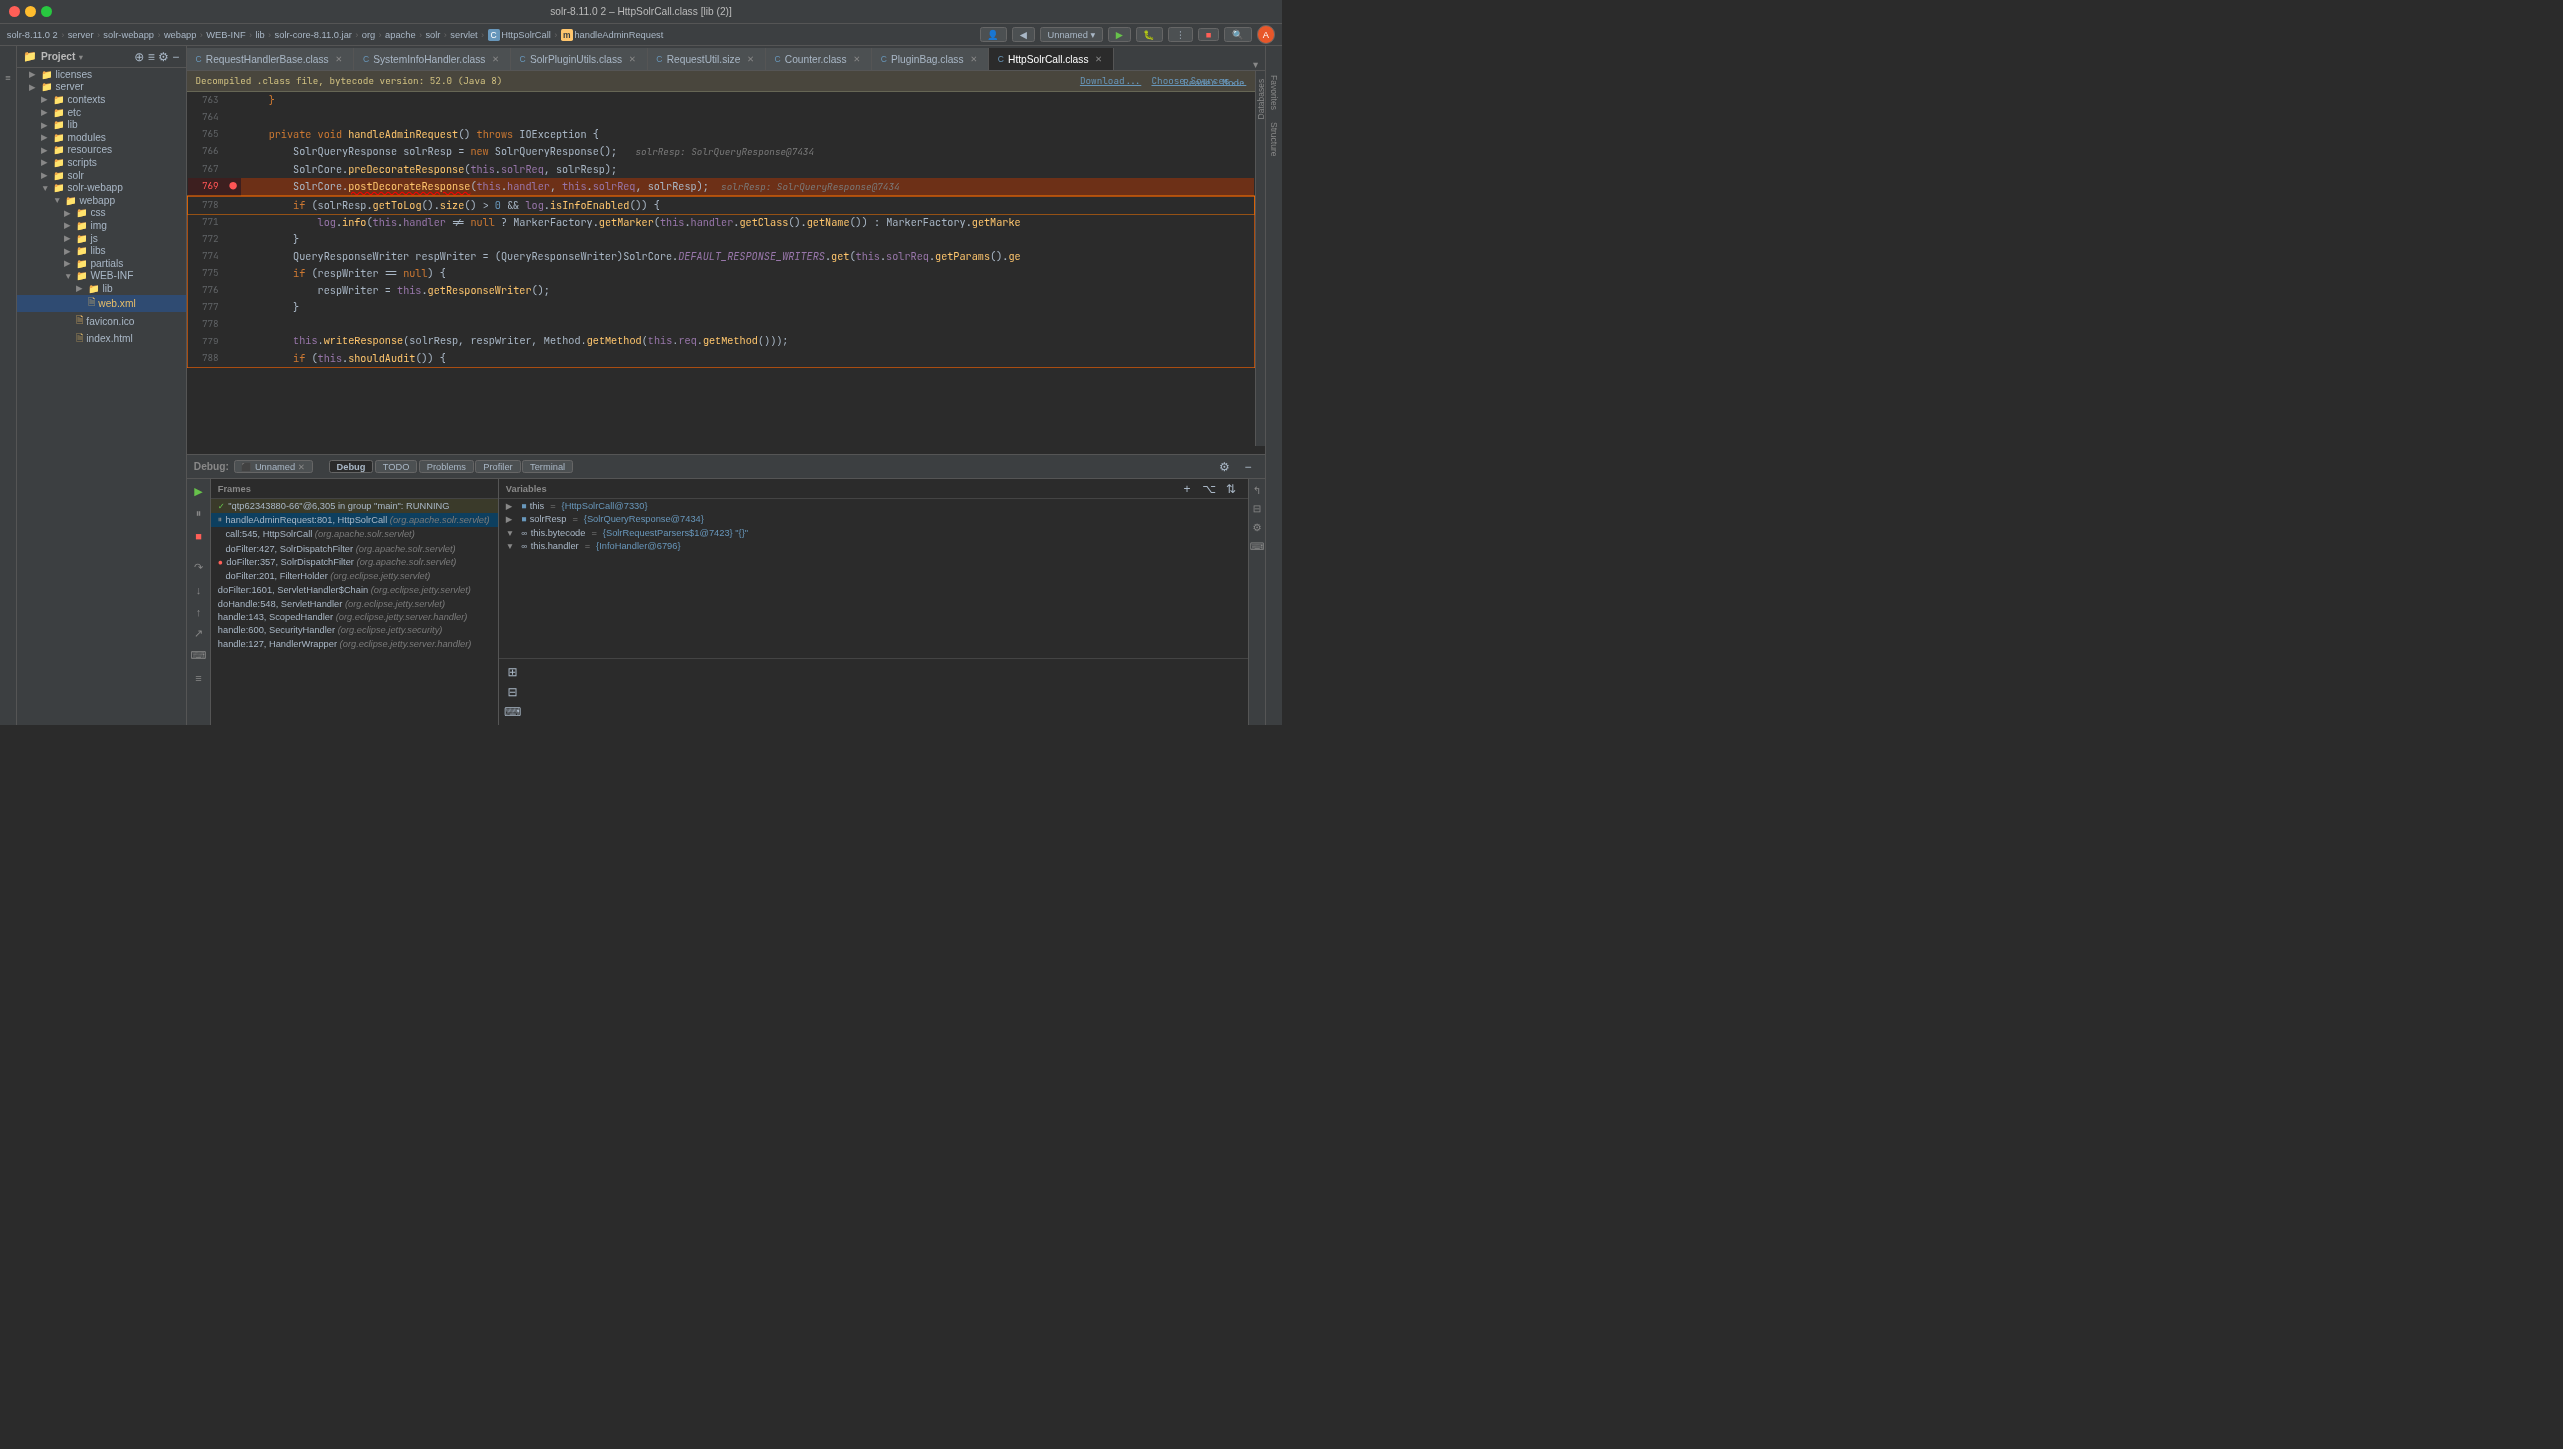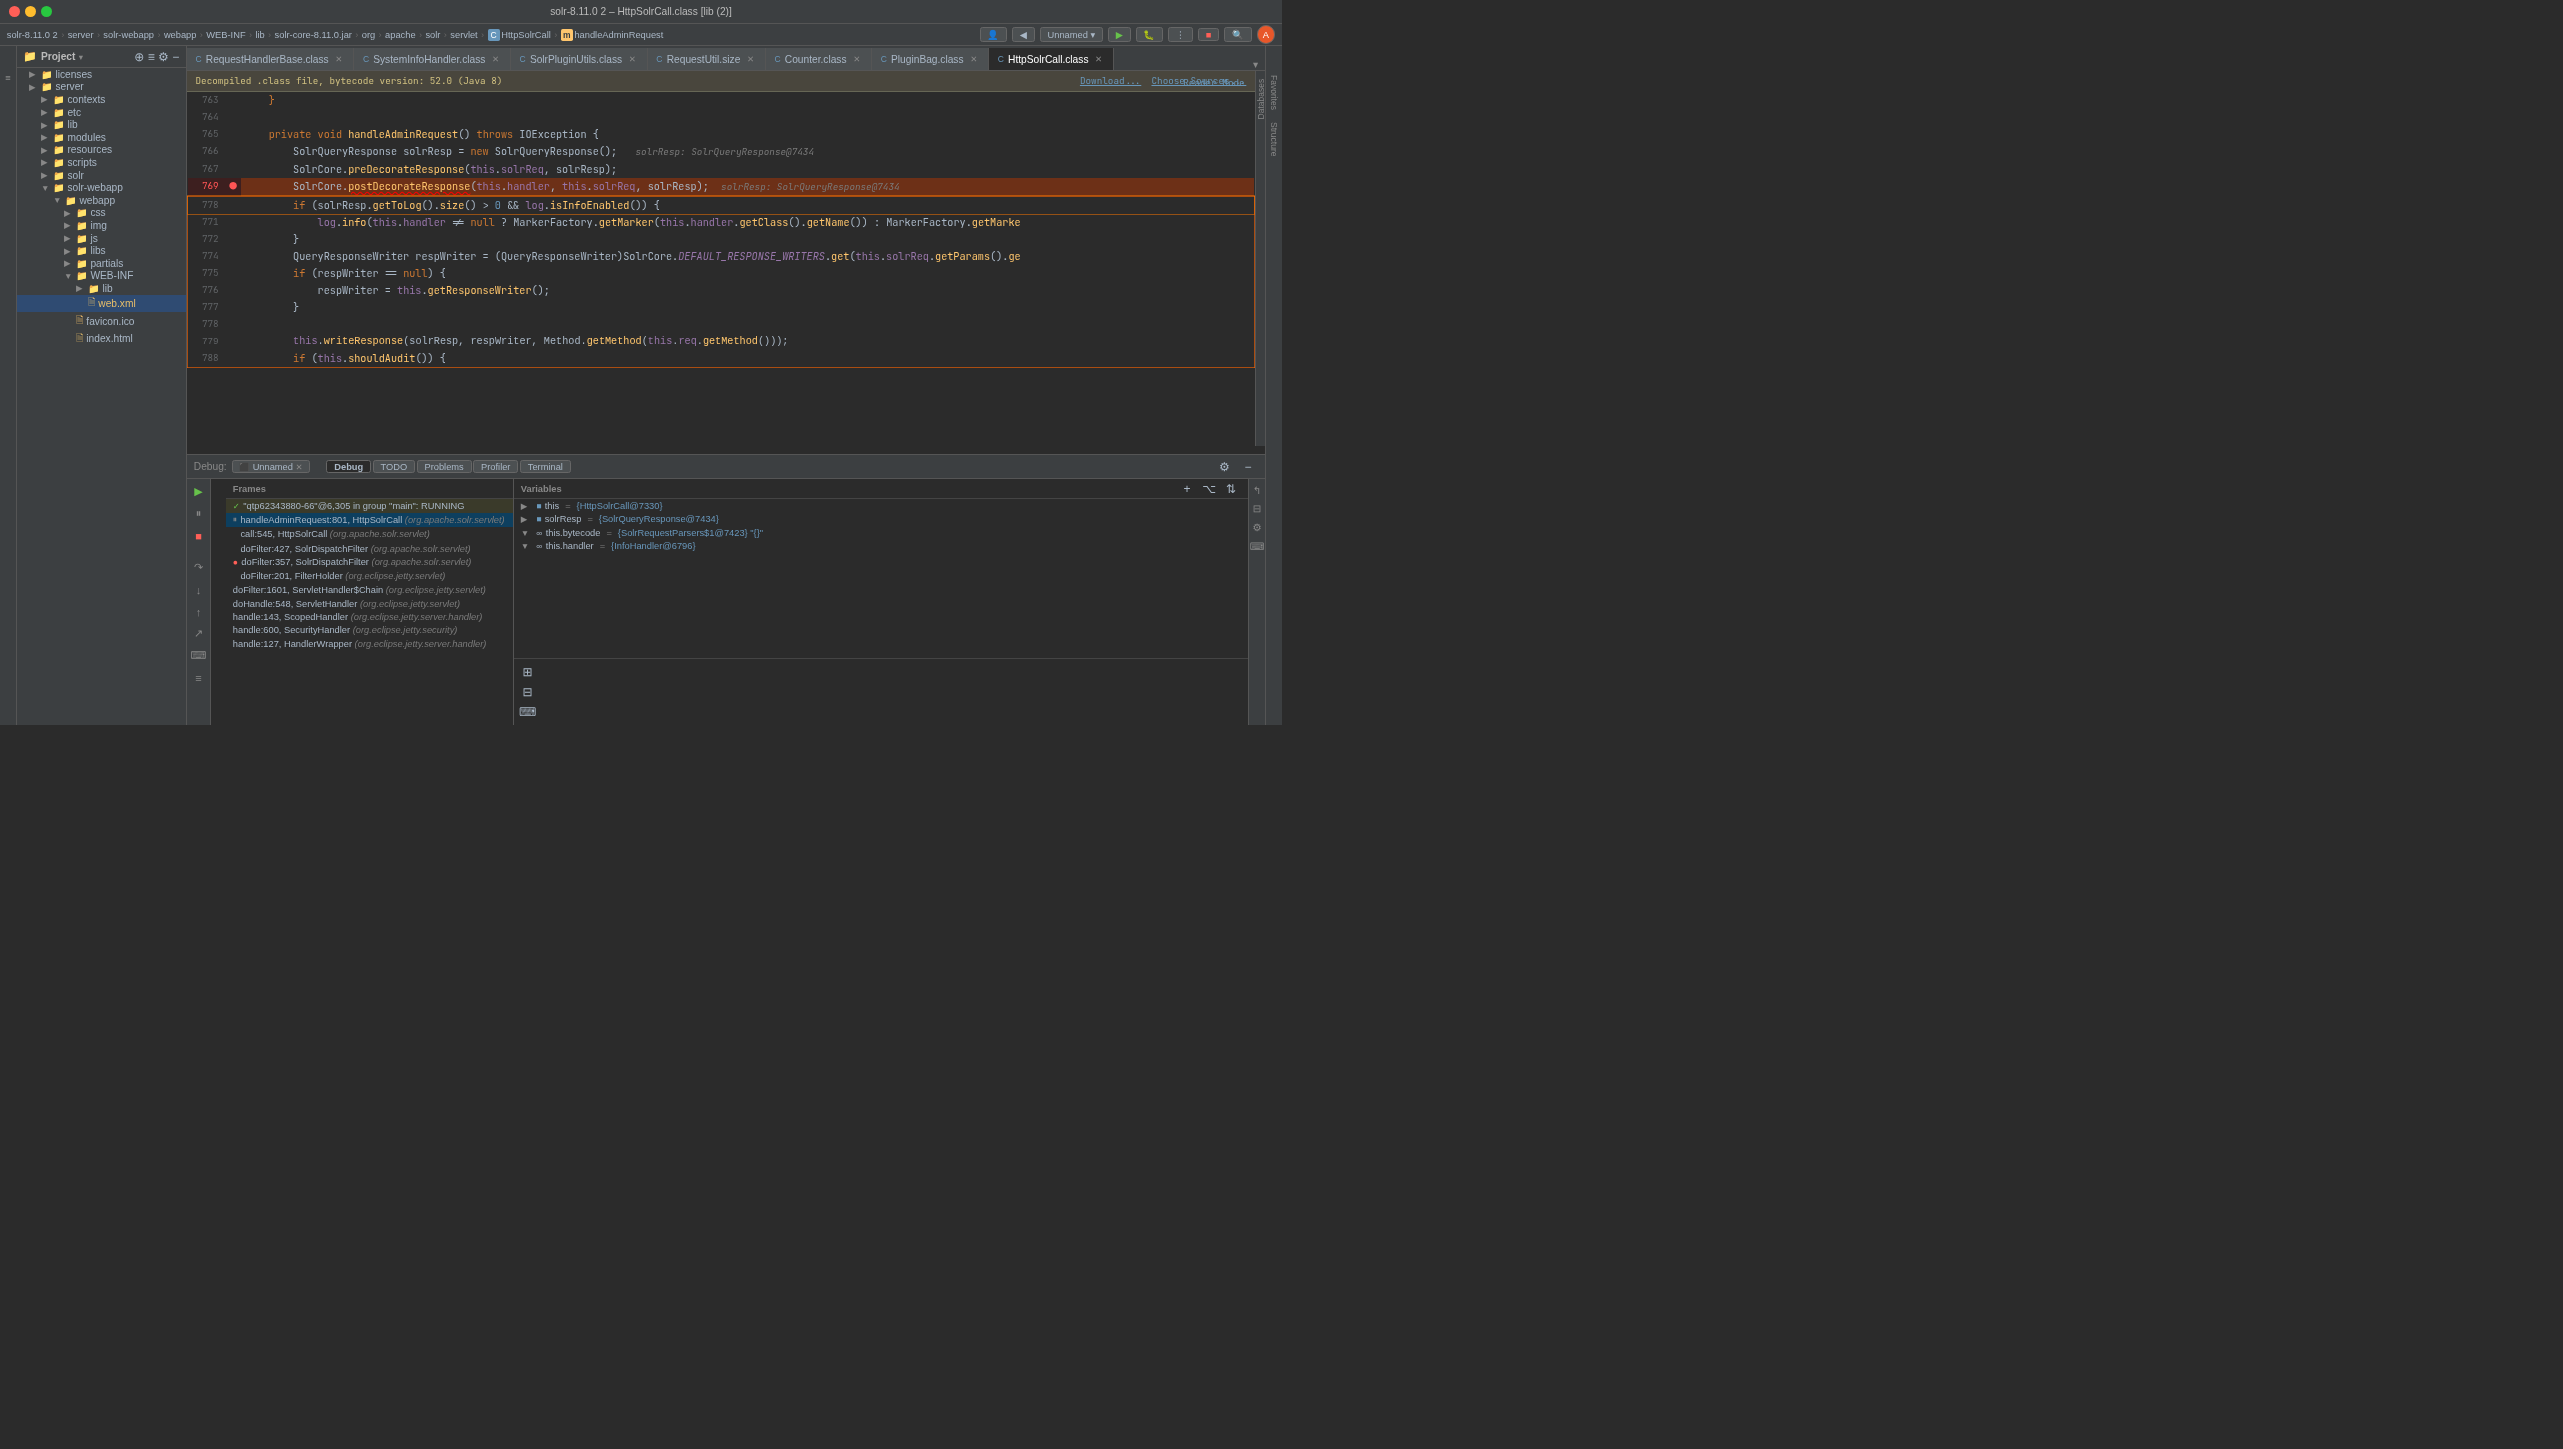--- a/index.html
+++ b/index.html
@@ -319,20 +319,21 @@
       background: #3c3f41;
       border-bottom: 0.8px solid #555;
       gap: 5.1px;
     }
     .debug-label {
       color: #a9b7c6;
       font-size: 10.2px;
       display: flex;
       align-items: center;
       gap: 3.4px;
+      font-weight: bold;
     }
     .session-tab {
       background: #4c5052;
       border: 0.8px solid #666;
       border-radius: 2.5px;
       padding: 0.8px 6.8px;
       font-size: 9.3px;
       color: #a9b7c6;
       cursor: pointer;
       display: flex;
@@ -358,21 +359,20 @@
       color: #a9b7c6;
       font-size: 12px;
     }
 
     
     .frames-panel {
       width: 288px;
       border-right: 0.8px solid #555;
       display: flex;
       flex-direction: column;
-      margin-left: 15px;
     }
     .panel-header {
       padding: 3.4px 6.8px;
       color: #888;
       font-size: 9.3px;
       font-weight: 600;
       border-bottom: 0.8px solid #444;
       height: 20.3px;
       display: flex;
       align-items: center;

